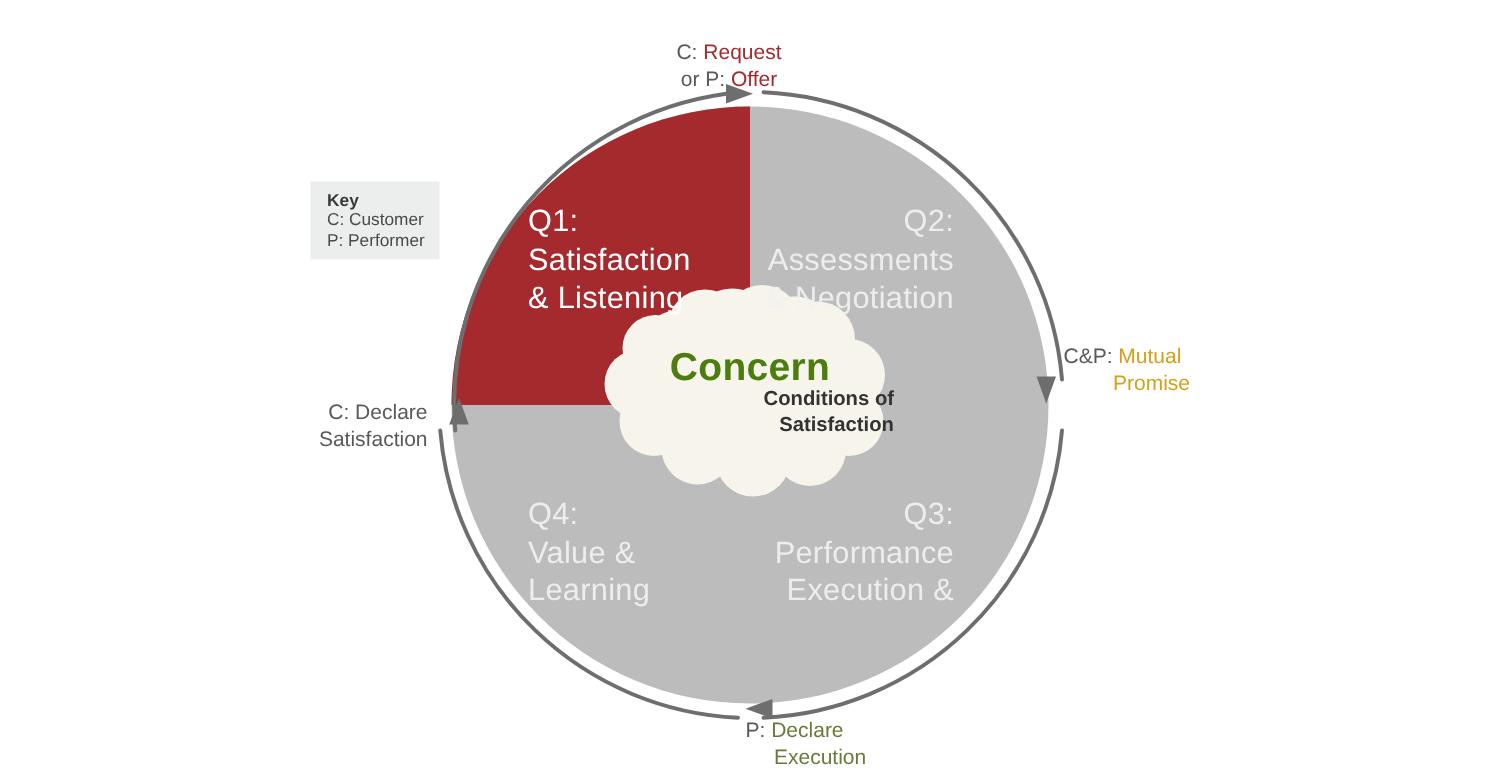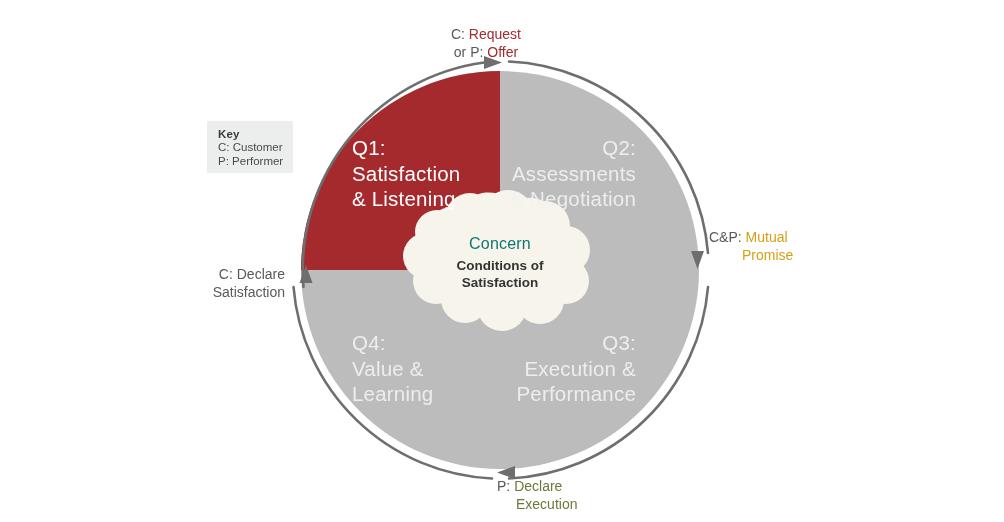--- a/index.html
+++ b/index.html
@@ -70,31 +70,32 @@
   
   .cloud-text {
     position: absolute;
     left: 404px;
     top: 231px;
     width: 192px;
     text-align: center;
     pointer-events: none;
   }
   .cloud-title {
-    font-size: 16px;
-    font-weight: normal;
-    color: #0f766e;
+    font-size: 26px;
+    font-weight: bold;
+    color: #4d7c0f;
     line-height: 26px;
     letter-spacing: 0.2px;
   }
   .cloud-sub {
     font-size: 13.5px;
     font-weight: bold;
     color: #333333;
     line-height: 17px;
+    text-align: right;
   }
 
   
   .callout {
     position: absolute;
     font-size: 14px;
     line-height: 17.5px;
     white-space: nowrap;
   }
   .callout .prefix { color: #58595b; }
@@ -194,22 +195,22 @@
   </div>
 
   <div class="quad q2 dim">
     <div>Q2:</div>
     <div>Assessments</div>
     <div>&amp; Negotiation</div>
   </div>
 
   <div class="quad q3 dim">
     <div>Q3:</div>
+    <div>Performance</div>
     <div>Execution &amp;</div>
-    <div>Performance</div>
   </div>
 
   <div class="quad q4 dim">
     <div>Q4:</div>
     <div>Value &amp;</div>
     <div>Learning</div>
   </div>
 
   <div class="cloud-text">
     <div class="cloud-title">Concern</div>

